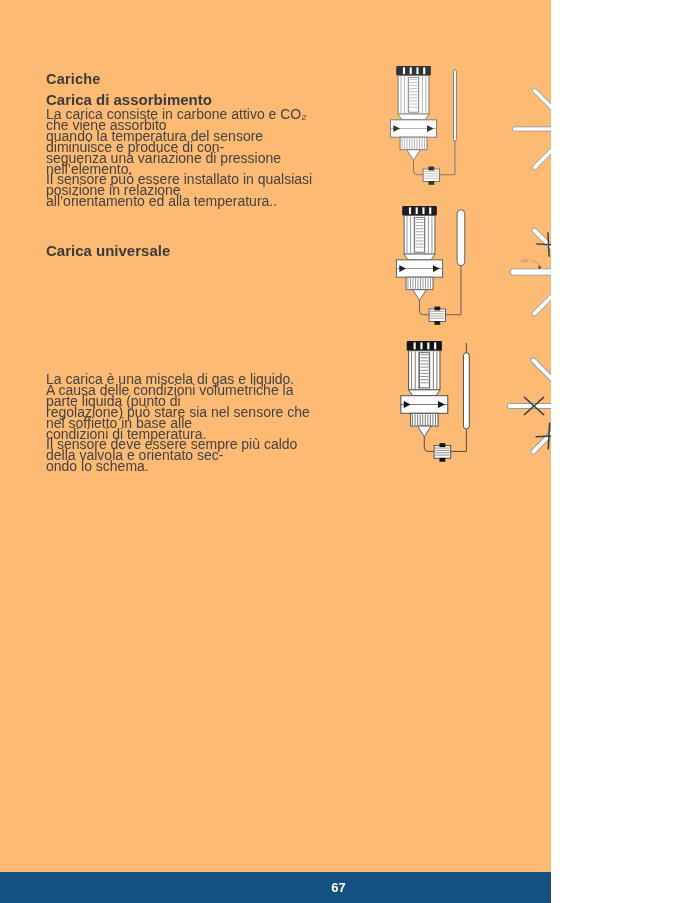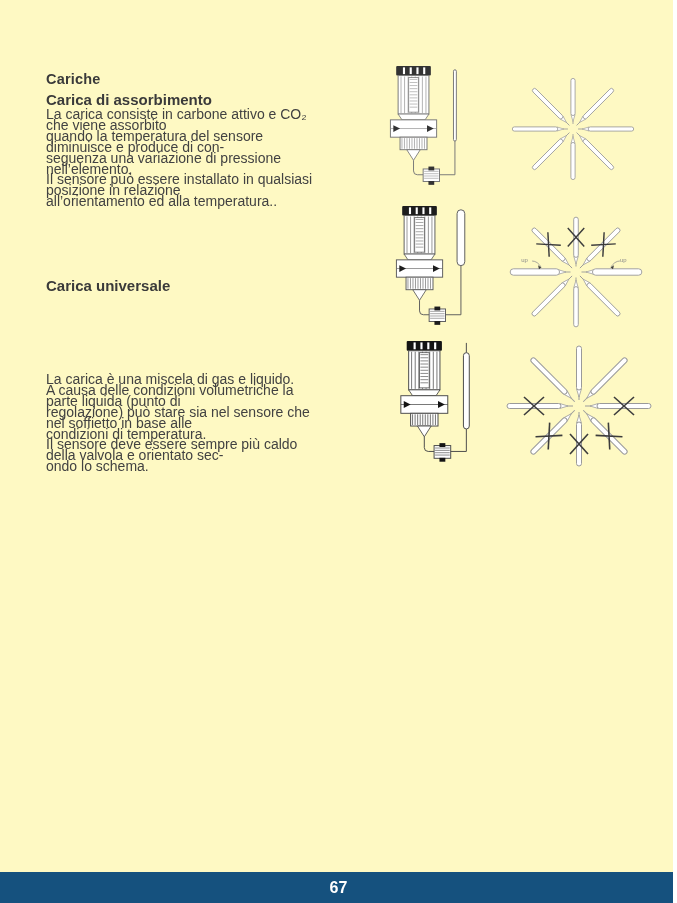--- a/index.html
+++ b/index.html
@@ -1,39 +1,39 @@
 <!DOCTYPE html>
 <html><head>
 <meta charset="utf-8">
 <title>Cariche</title>
 <style>
   html,body{margin:0;padding:0;background:#ffffff;}
   .page{
-    position:relative;width:673px;height:903px;background:#fef9c3;overflow:hidden;
+    position:relative;width:551px;height:903px;background:#fdba74;overflow:hidden;
     font-family:"Liberation Sans","DejaVu Sans",sans-serif;color:#3f3f3f;
   }
   .text-block{position:absolute;left:46px;width:282px;}
   .tb1{top:71px;}
-  .tb2{top:242px;margin-top:35px;}
+  .tb2{top:242px;}
   .tb3{top:374px;}
   h1.page-title{font-size:14.5px;font-weight:bold;color:#3a3a3a;margin:0 0 4px 0;letter-spacing:0.2px;}
   h2.section-heading{font-size:15px;font-weight:bold;color:#3a3a3a;margin:0 0 1px 0;}
   p.section-body{font-size:14px;line-height:10.9px;margin:0;white-space:pre-line;color:#424242;}
   figure.fig{position:absolute;margin:0;padding:0;}
   .v1{left:383px;top:64px;width:88px;height:130px;}
   .s1{left:502px;top:70px;width:142px;height:118px;}
   .v2{left:389px;top:204px;width:88px;height:130px;}
   .s2{left:502px;top:208px;width:148px;height:128px;}
   .v3{left:394px;top:334px;width:88px;height:142px;}
   .s3{left:498px;top:336px;width:162px;height:140px;}
   figure.fig svg{width:100%;height:100%;display:block;}
   .footer{
     position:absolute;left:0;top:872px;width:677px;height:31px;
     display:flex;align-items:center;justify-content:center;
-    color:#ffffff;font-weight:bold;font-size:16px;
+    color:#ffffff;font-weight:bold;font-size:13px;
   }
 </style>
 </head>
 <body>
 
 <div class="page">
 
   <section class="text-block tb1">
     <h1 class="page-title">Cariche</h1>
     <h2 class="section-heading">Carica di assorbimento</h2>

